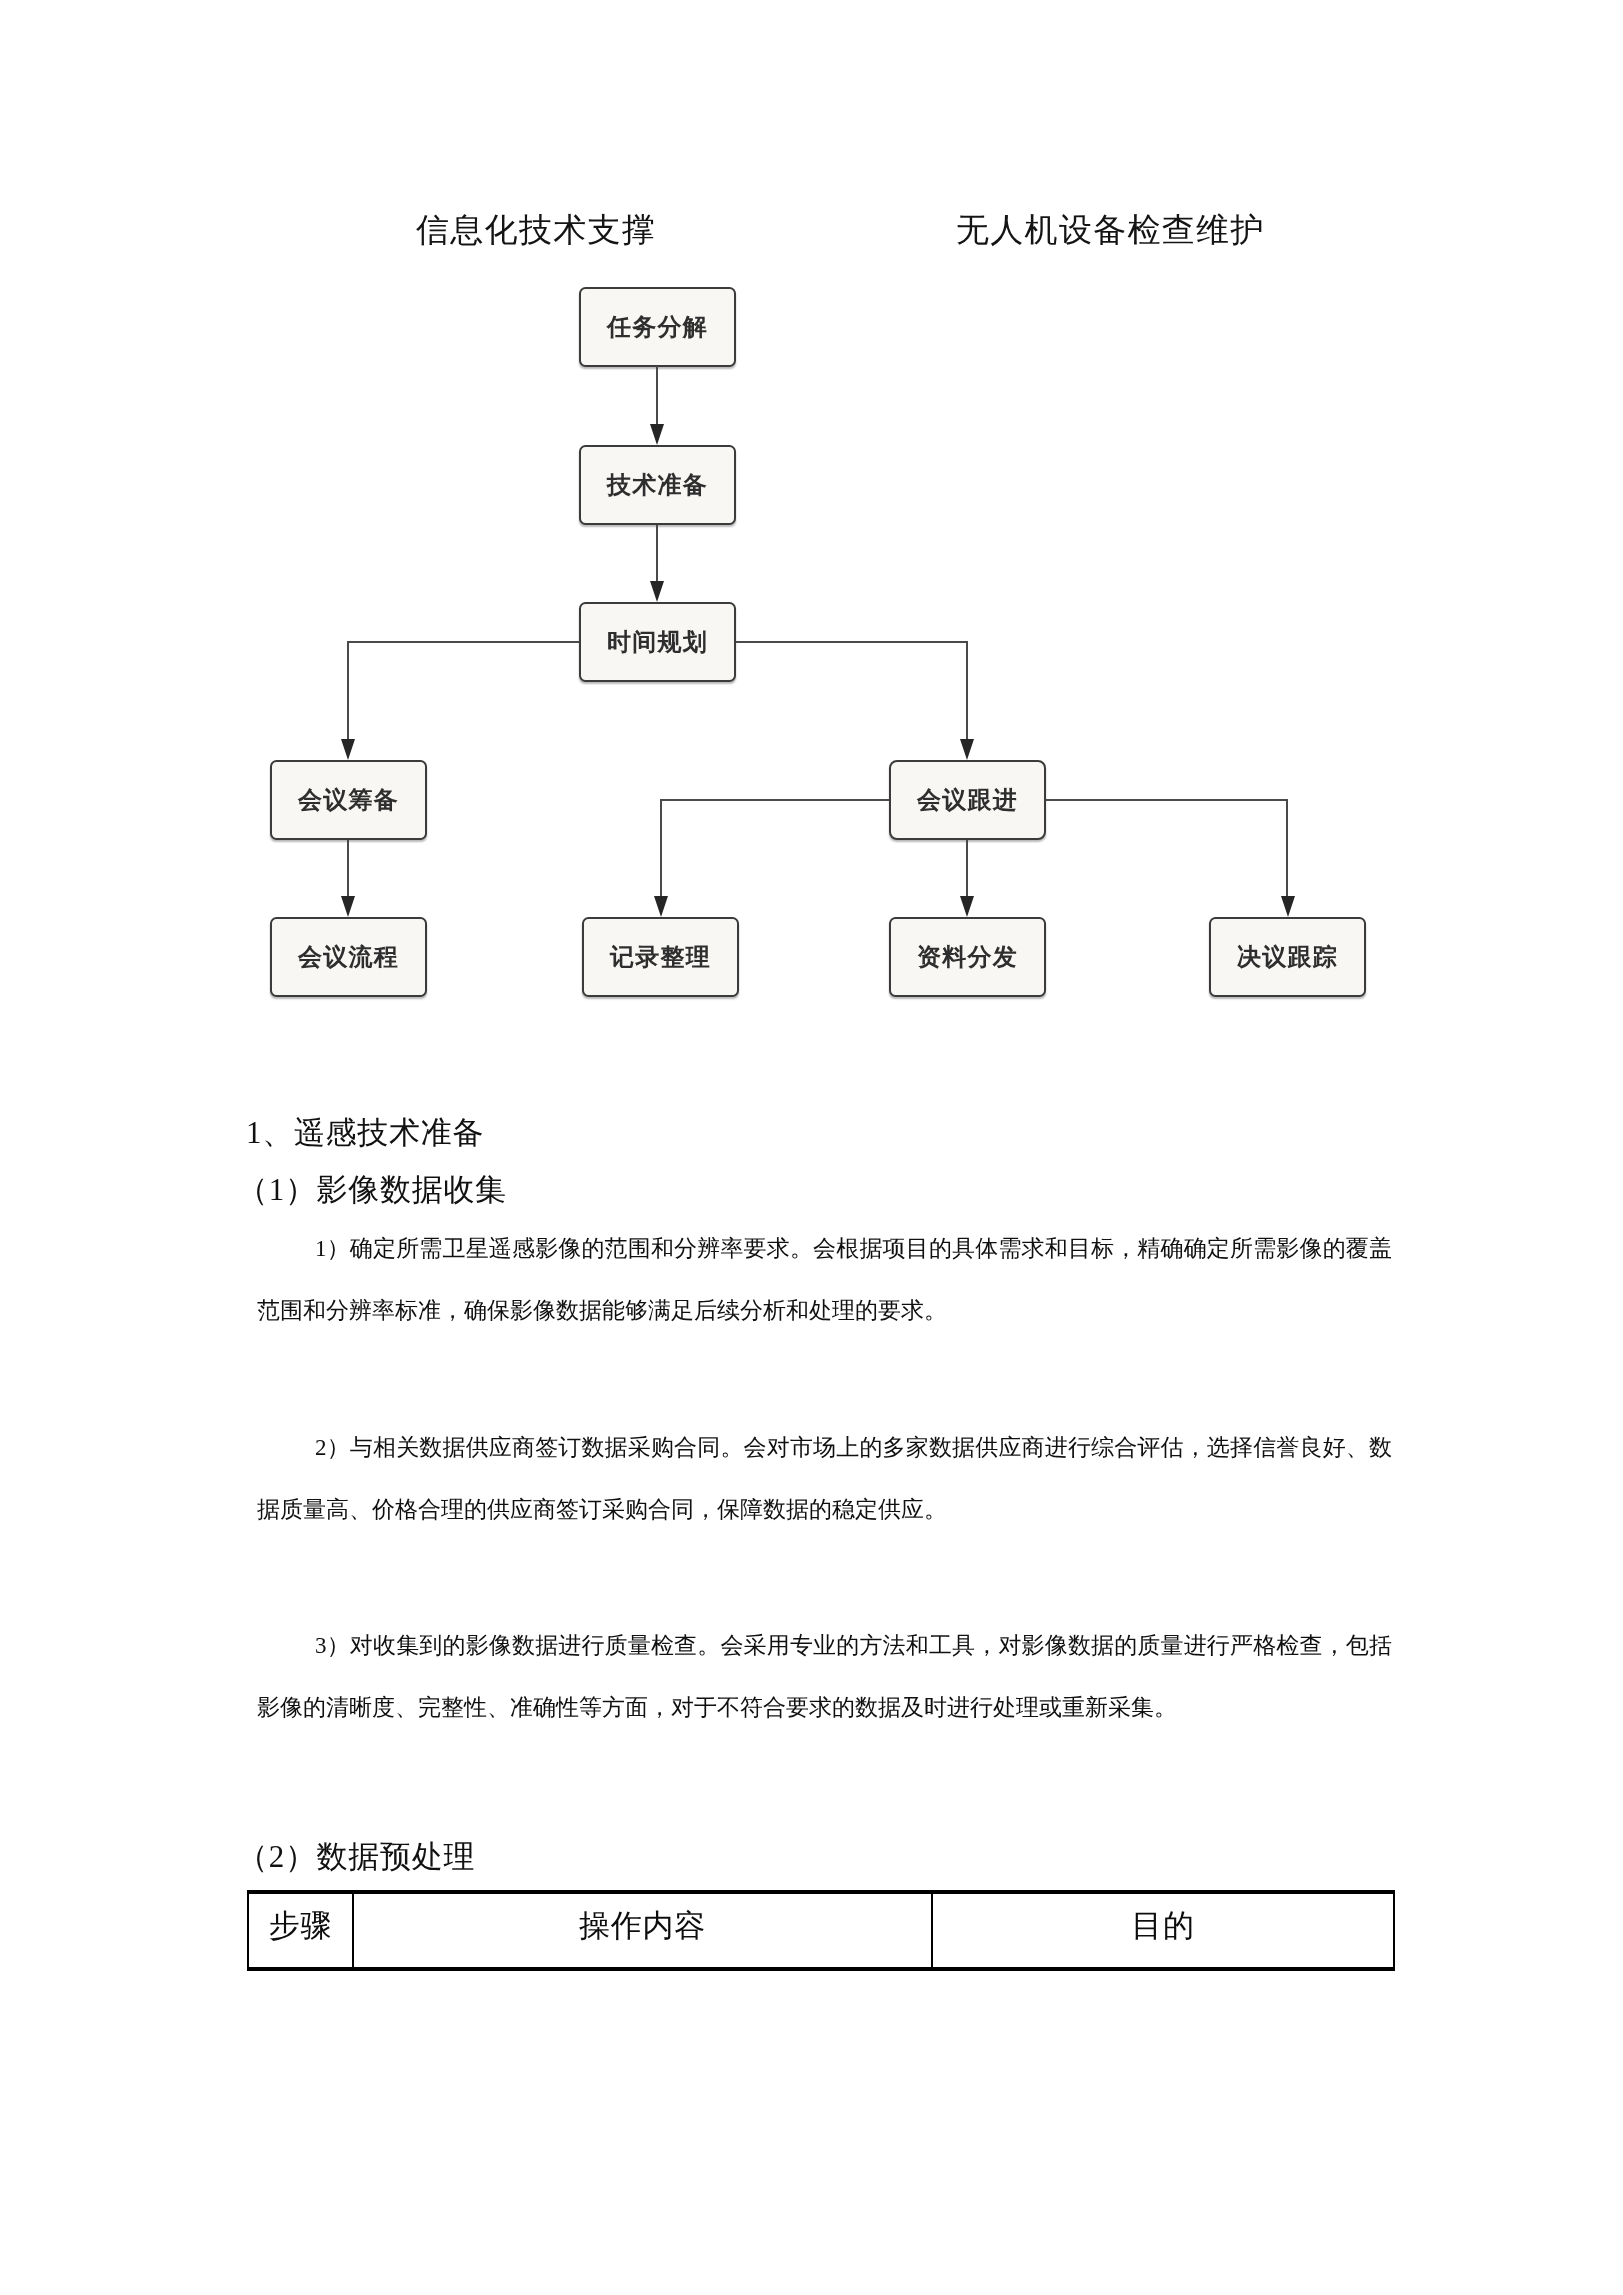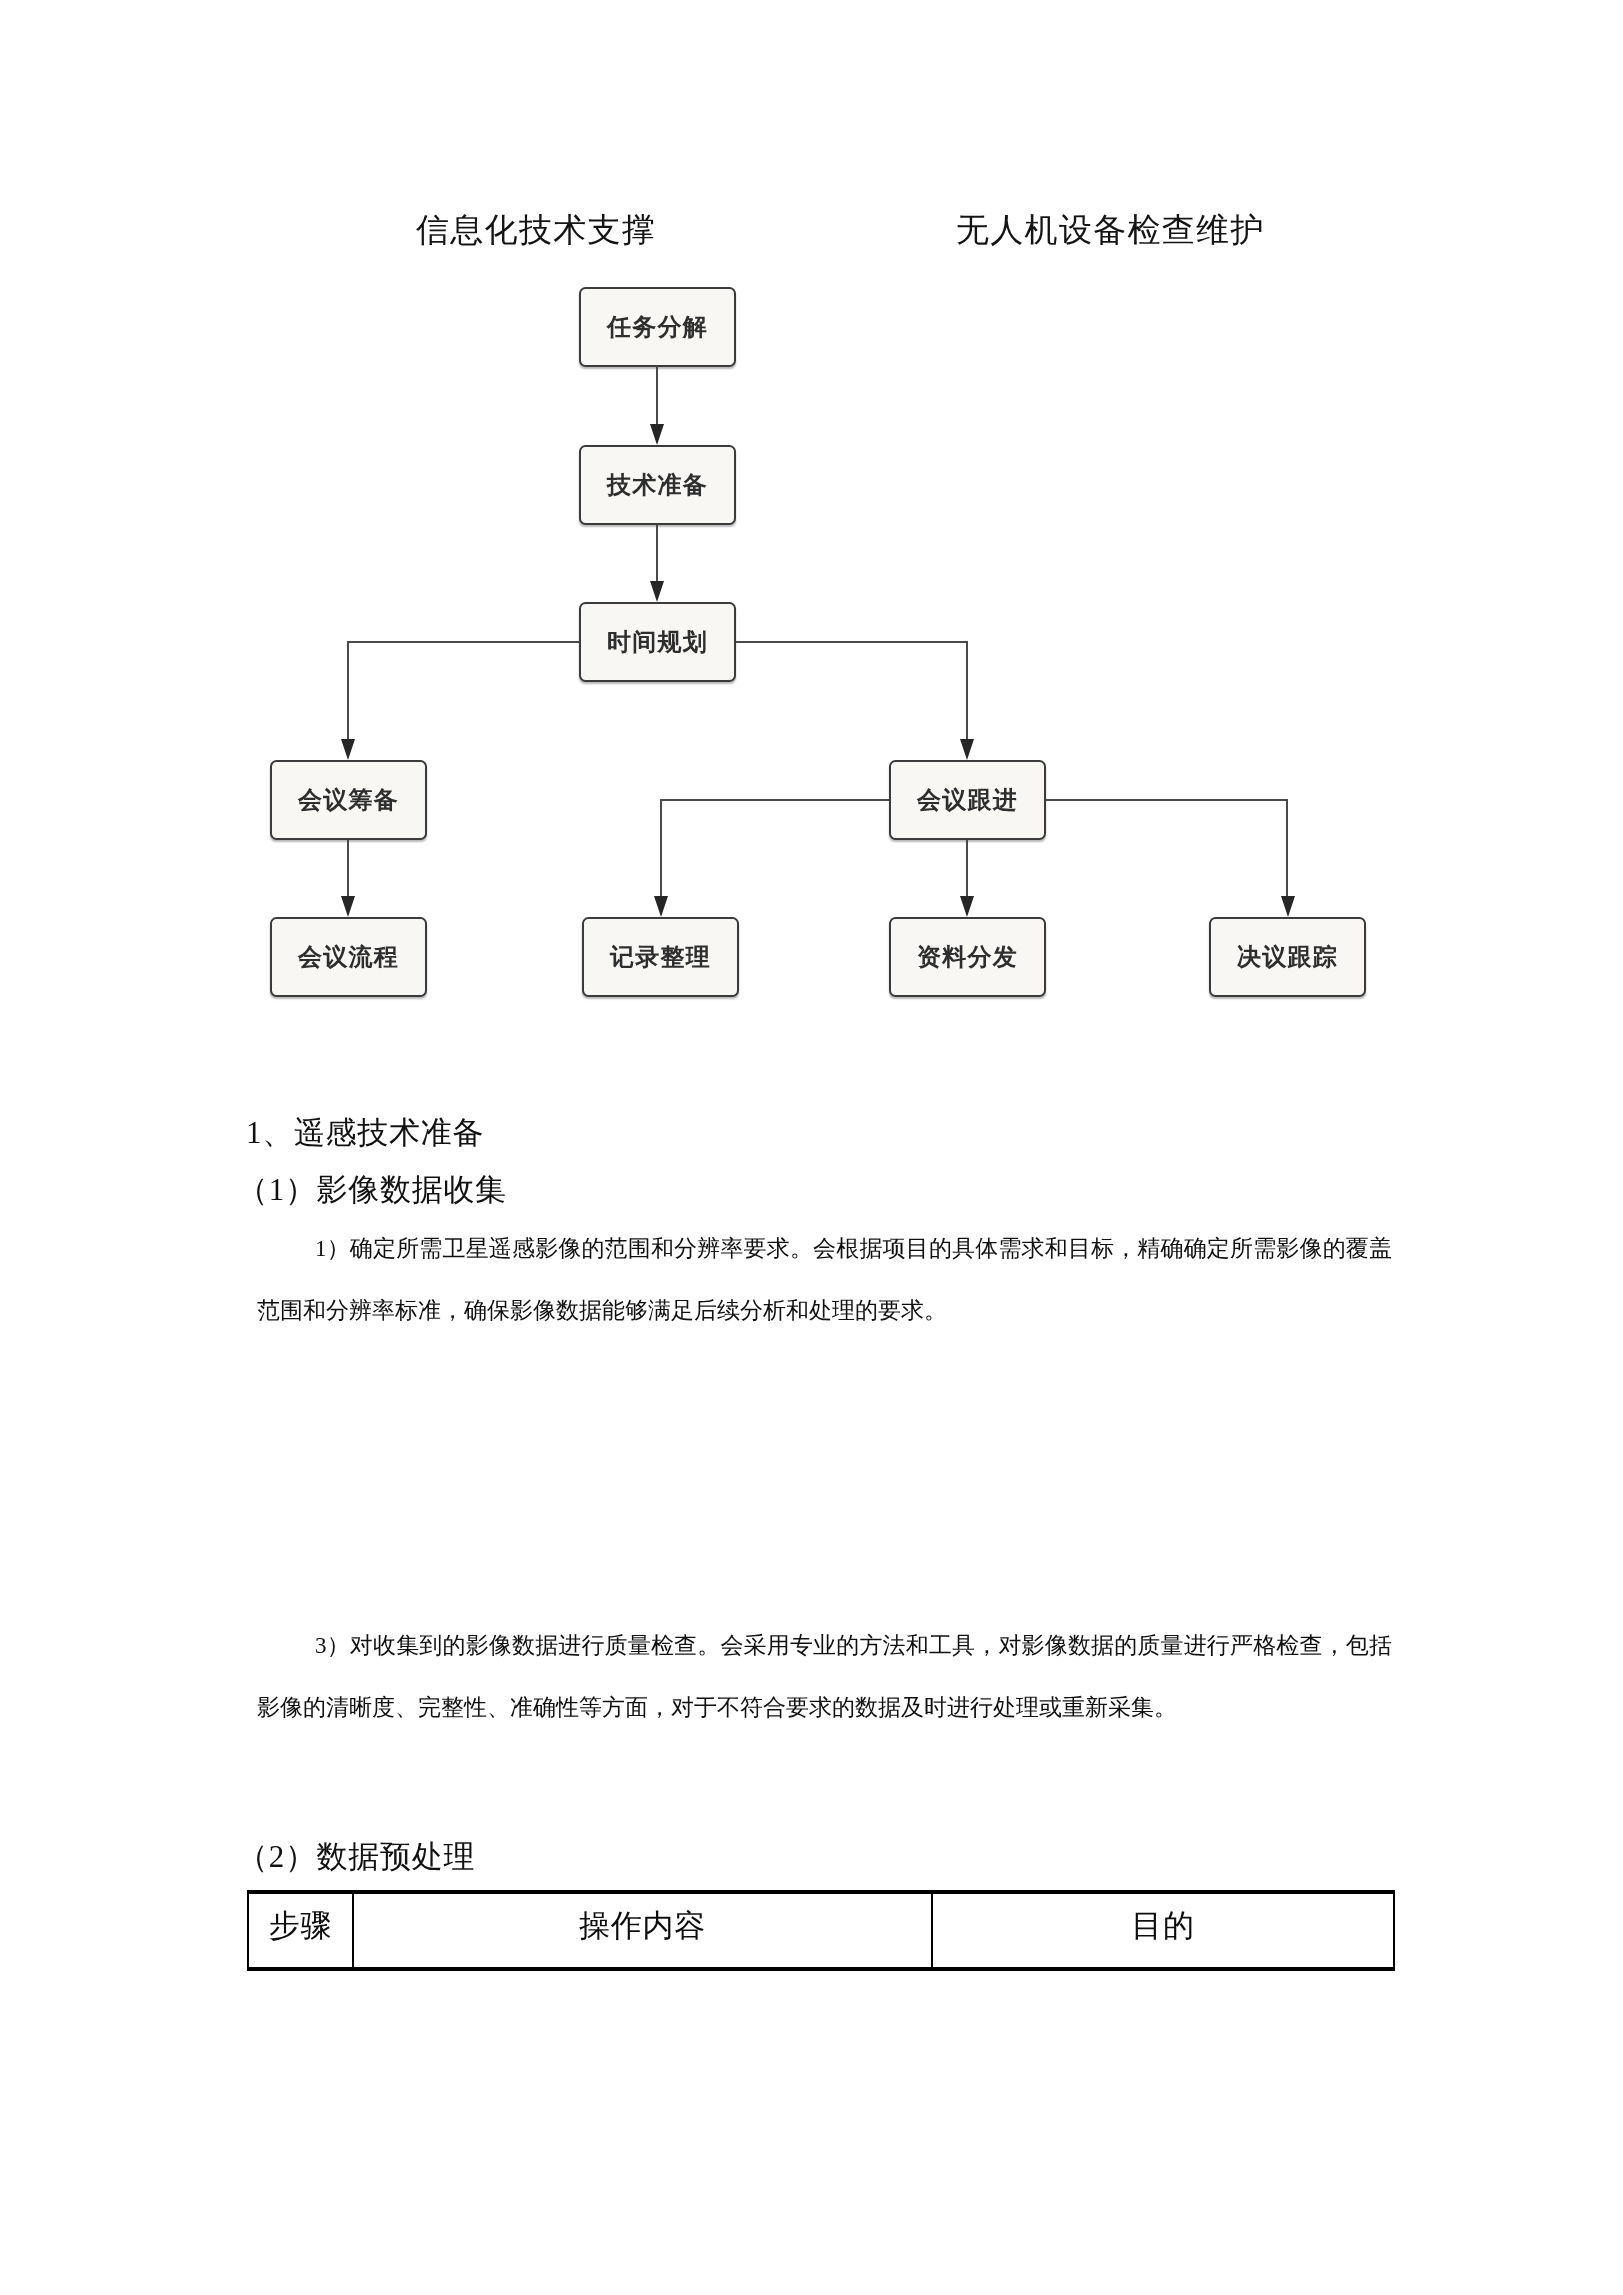--- a/index.html
+++ b/index.html
@@ -89,21 +89,21 @@
 
 <div class="page">
 
   <div class="top-label" style="left:416px;top:208px;">信息化技术支撑</div>
   <div class="top-label" style="left:956px;top:208px;">无人机设备检查维护</div>
 
   <div class="flow-node" style="left:579px;top:287px;">任务分解</div>
   <div class="flow-node" style="left:579px;top:445px;">技术准备</div>
   <div class="flow-node" style="left:579px;top:602px;">时间规划</div>
   <div class="flow-node" style="left:270px;top:760px;">会议筹备</div>
-  <div class="flow-node" style="left:889px;top:760px;">会议跟进</div>
+  <div class="flow-node" style="left:889px;top:760px;border-radius:8px;">会议跟进</div>
   <div class="flow-node" style="left:270px;top:917px;">会议流程</div>
   <div class="flow-node" style="left:582px;top:917px;">记录整理</div>
   <div class="flow-node" style="left:889px;top:917px;">资料分发</div>
   <div class="flow-node" style="left:1209px;top:917px;">决议跟踪</div>
 
   <div class="vline" style="left:656px;top:366px;height:60px;"></div>
   <div class="arrow-down" style="left:650px;top:424px;"></div>
 
   <div class="vline" style="left:656px;top:525px;height:58px;"></div>
   <div class="arrow-down" style="left:650px;top:581px;"></div>
@@ -130,20 +130,21 @@
   <div class="vline" style="left:1286px;top:799px;height:99px;"></div>
   <div class="arrow-down" style="left:1281px;top:896px;"></div>
 
 
   <div class="sub" style="left:246px;top:1112px;">1、遥感技术准备</div>
 
   <div class="sub" style="left:237px;top:1169px;">（1）影像数据收集</div>
 
   <div class="para" style="top:1218px;">1）确定所需卫星遥感影像的范围和分辨率要求。会根据项目的具体需求和目标，精确确定所需影像的覆盖范围和分辨率标准，确保影像数据能够满足后续分析和处理的要求。</div>
 
+  <div class="para" style="top:1417px;">2）与相关数据供应商签订数据采购合同。会对市场上的多家数据供应商进行综合评估，选择信誉良好、数据质量高、价格合理的供应商签订采购合同，保障数据的稳定供应。</div>
 
   <div class="para" style="top:1615px;">3）对收集到的影像数据进行质量检查。会采用专业的方法和工具，对影像数据的质量进行严格检查，包括影像的清晰度、完整性、准确性等方面，对于不符合要求的数据及时进行处理或重新采集。</div>
 
   <div class="sub" style="left:237px;top:1836px;">（2）数据预处理</div>
 
   <div class="dtable">
     <div class="dcell c1">步骤</div>
     <div class="dcell c2">操作内容</div>
     <div class="dcell c3">目的</div>
   </div>

